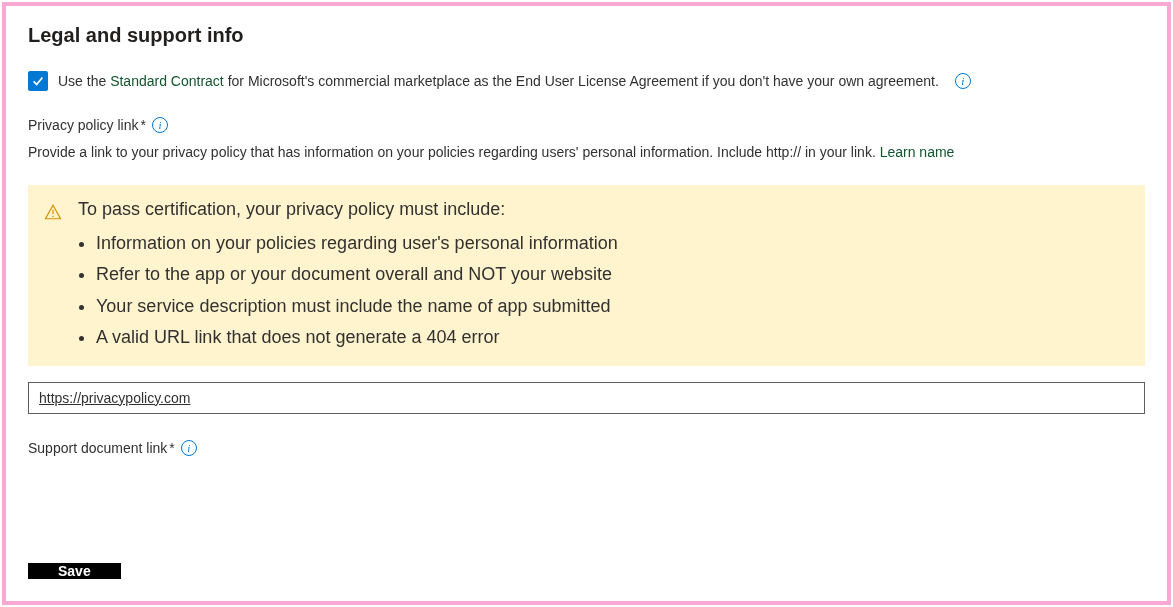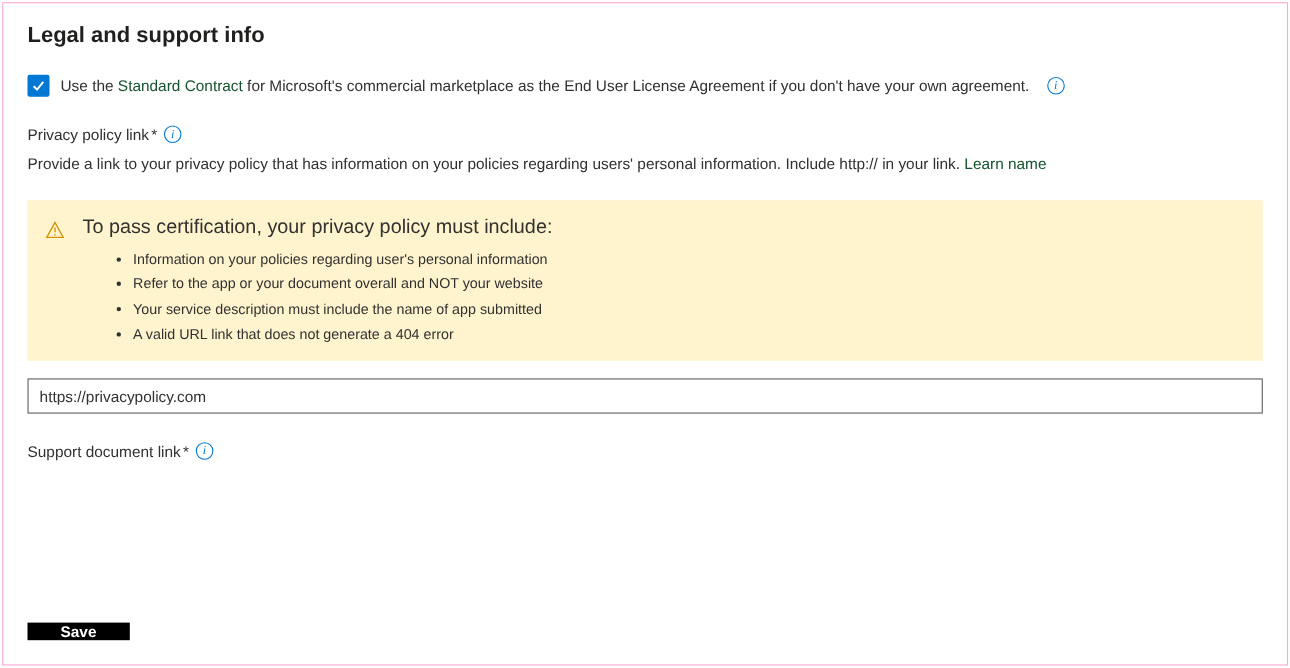--- a/index.html
+++ b/index.html
@@ -4,21 +4,21 @@
   <style>
     * { box-sizing: border-box; margin: 0; padding: 0; }
     body {
       font-family: "Segoe UI", -apple-system, sans-serif;
       color: #323130;
       background: #fff;
       width: 1173px;
       height: 607px;
     }
     .panel {
-      border: 1px solid #f9a8d4;
+      border: 4px solid #f9a8d4;
       margin: 2px;
       padding: 18px 22px 22px 22px;
       width: 1169px;
       height: 603px;
       position: relative;
     }
     .heading {
       font-size: 20px;
       font-weight: 600;
       color: #201f1e;
@@ -97,34 +97,34 @@
       font-size: 18px;
       color: #323130;
       margin-bottom: 8px;
       font-weight: 400;
     }
     .warning-list {
       list-style: disc;
       padding-left: 18px;
     }
     .warning-list li {
-      font-size: 13px;
+      font-size: 18px;
       color: #323130;
       line-height: 1.75;
-      margin-left: 28px;
     }
     .text-input {
       width: 100%;
       border: 1px solid #605e5c;
       padding: 7px 10px;
       font-size: 14px;
       font-family: inherit;
       color: #323130;
       margin-bottom: 26px;
       outline: none;
+      text-decoration: underline;
     }
     .save-btn {
       background: #000;
       color: #fff;
       border: none;
       padding: 0 30px;
       font-size: 14px;
       font-weight: 600;
       font-family: inherit;
       cursor: pointer;

